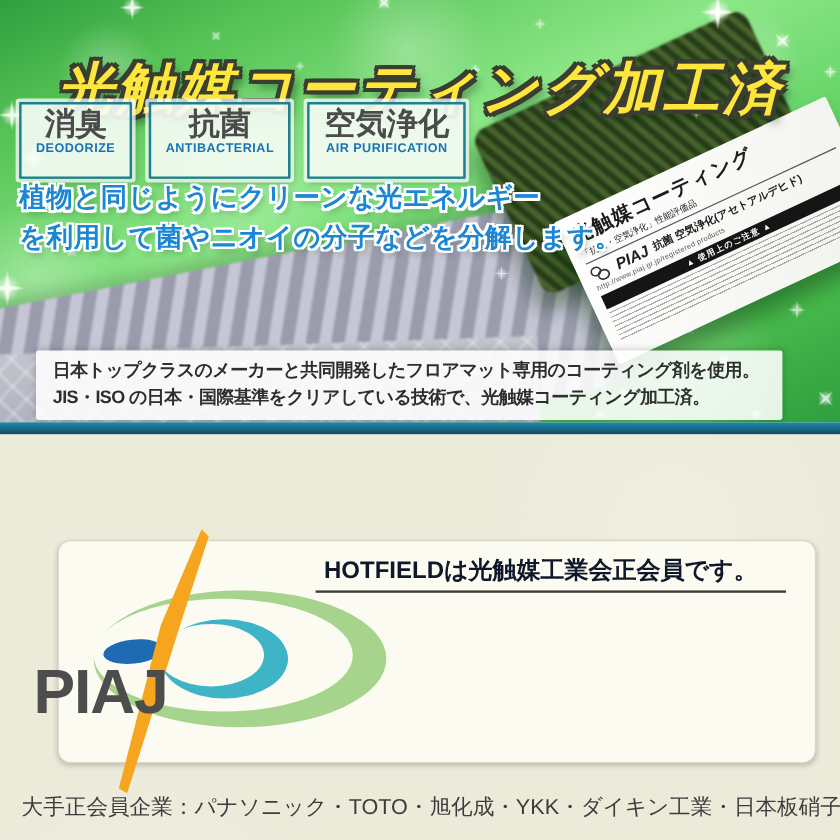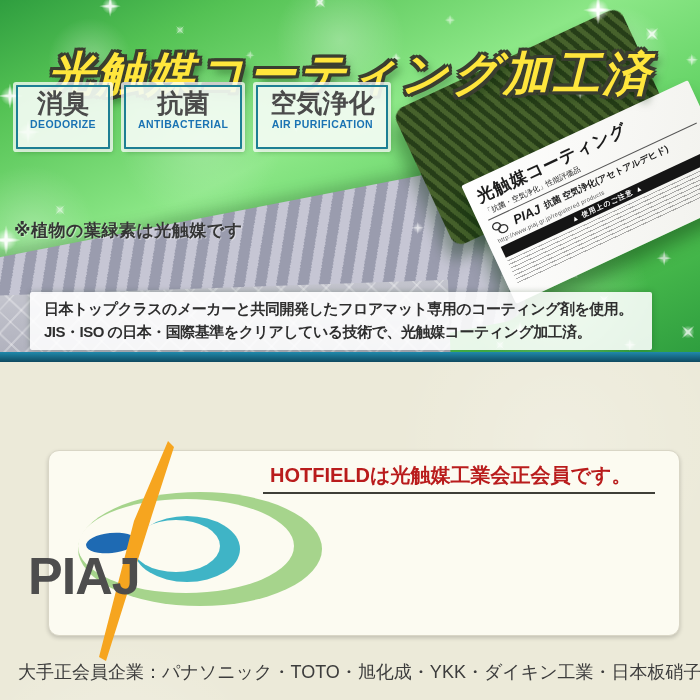--- a/index.html
+++ b/index.html
@@ -115,21 +115,21 @@
     background:
       radial-gradient(circle 200px at 120px 420px, rgba(255,255,255,.25), transparent 75%),
       radial-gradient(circle 220px at 560px 80px, rgba(255,255,255,.2), transparent 75%),
       #ecead9;}
   .member-card{
     position:absolute;left:48px;top:450px;width:630px;height:184px;
     background:#fcfbf1;border:1px solid #d9d6c6;border-radius:11px;
     box-shadow:0 2px 4px rgba(0,0,0,.18);
   }
   .member-heading{position:absolute;left:270px;top:462px;font-size:20px;font-weight:bold;
-    color:#b91c1c;white-space:nowrap;letter-spacing:0;}
+    color:#0f172a;white-space:nowrap;letter-spacing:0;}
   .heading-underline{position:absolute;left:263px;top:492px;width:392px;height:2px;background:#3f3f38;}
   .member-body{position:absolute;left:313px;top:504px;width:342px;font-size:16px;
     line-height:24.8px;color:#8b8b83;letter-spacing:0;}
   .piaj-svg{position:absolute;left:20px;top:430px;width:320px;height:245px;}
   .members-line{position:absolute;left:18px;top:660px;font-size:18px;color:#3c3c3c;
     white-space:nowrap;letter-spacing:0;}
 </style>
 </head>
 <body>
 
@@ -293,22 +293,25 @@
       <div class="badge">
         <div class="badge-jp">抗菌</div>
         <div class="badge-en">ANTIBACTERIAL</div>
       </div>
       <div class="badge">
         <div class="badge-jp">空気浄化</div>
         <div class="badge-en">AIR PURIFICATION</div>
       </div>
     </div>
 
-
-    <div class="note">※植物の葉緑素は光触媒です</div>
+    <div class="headline">
+      <div>植物と同じようにクリーンな光エネルギー</div>
+      <div>を利用して菌やニオイの分子などを分解します。</div>
+    </div>
+
 
     <div class="info-box">
       <div>日本トップクラスのメーカーと共同開発したフロアマット専用のコーティング剤を使用。</div>
       <div>JIS・ISO の日本・国際基準をクリアしている技術で、光触媒コーティング加工済。</div>
     </div>
   </section>
 
   <div class="divider-bar"></div>
 
   <section class="cert-section">

